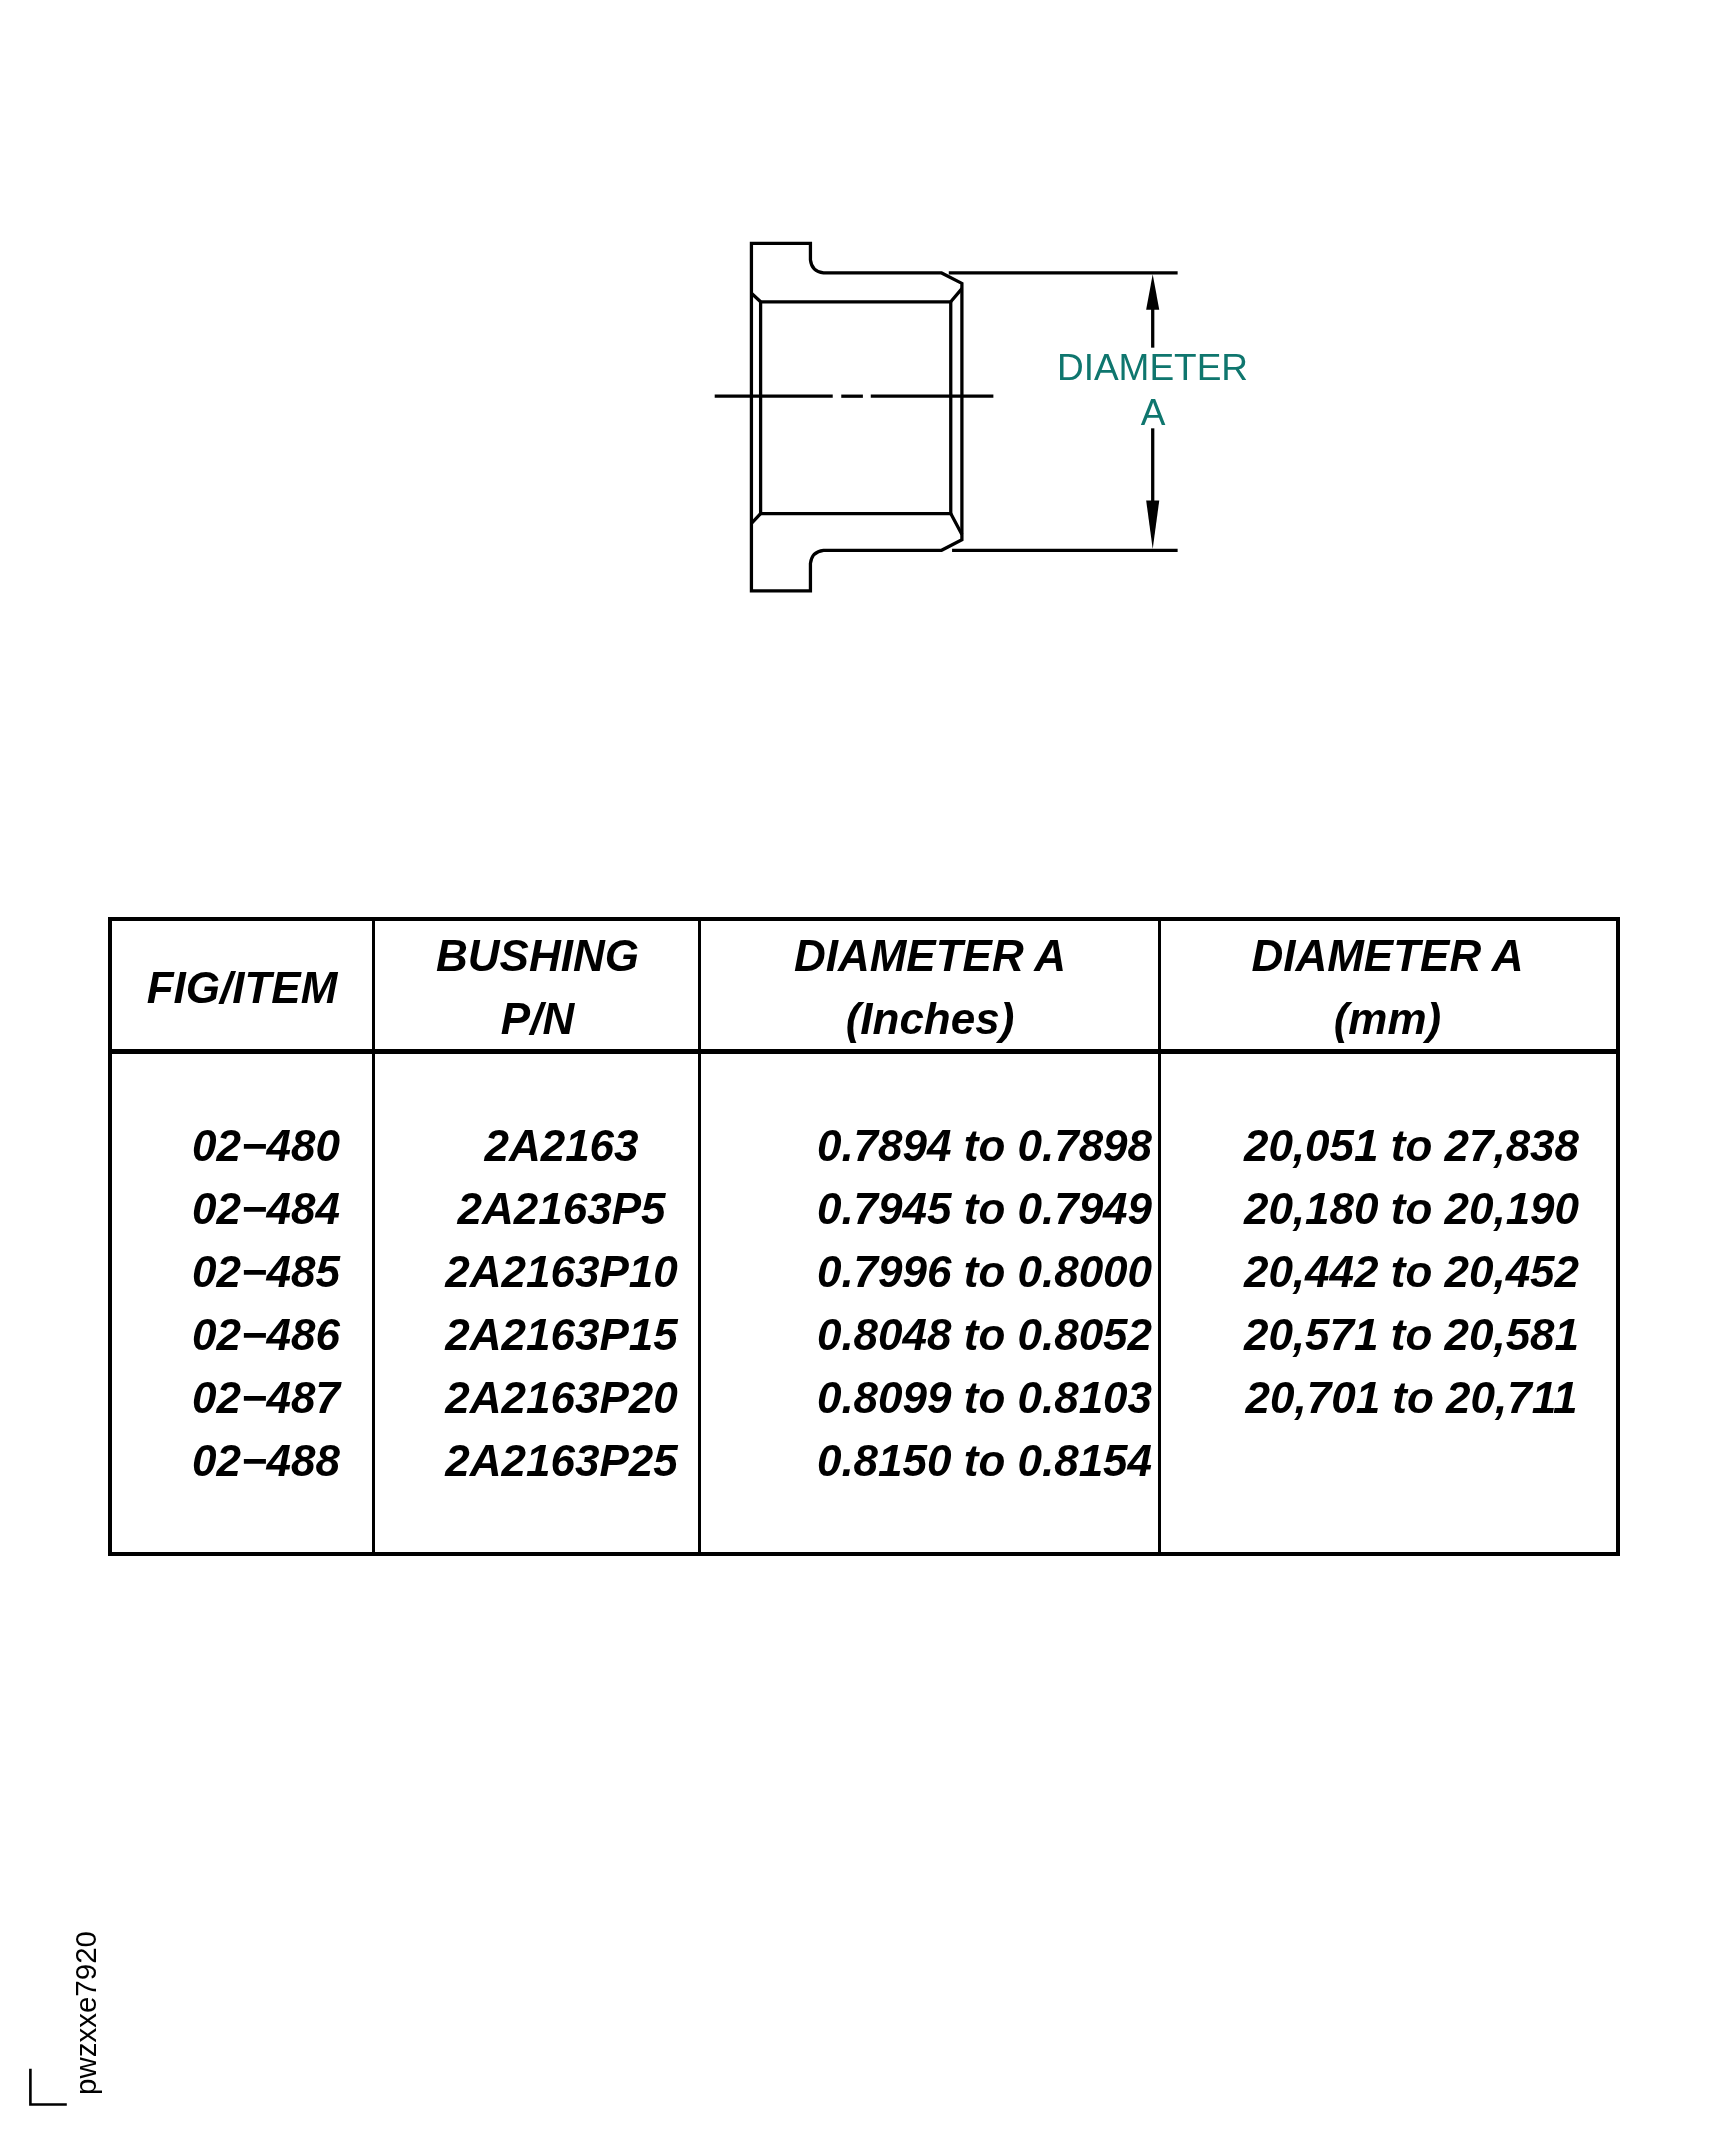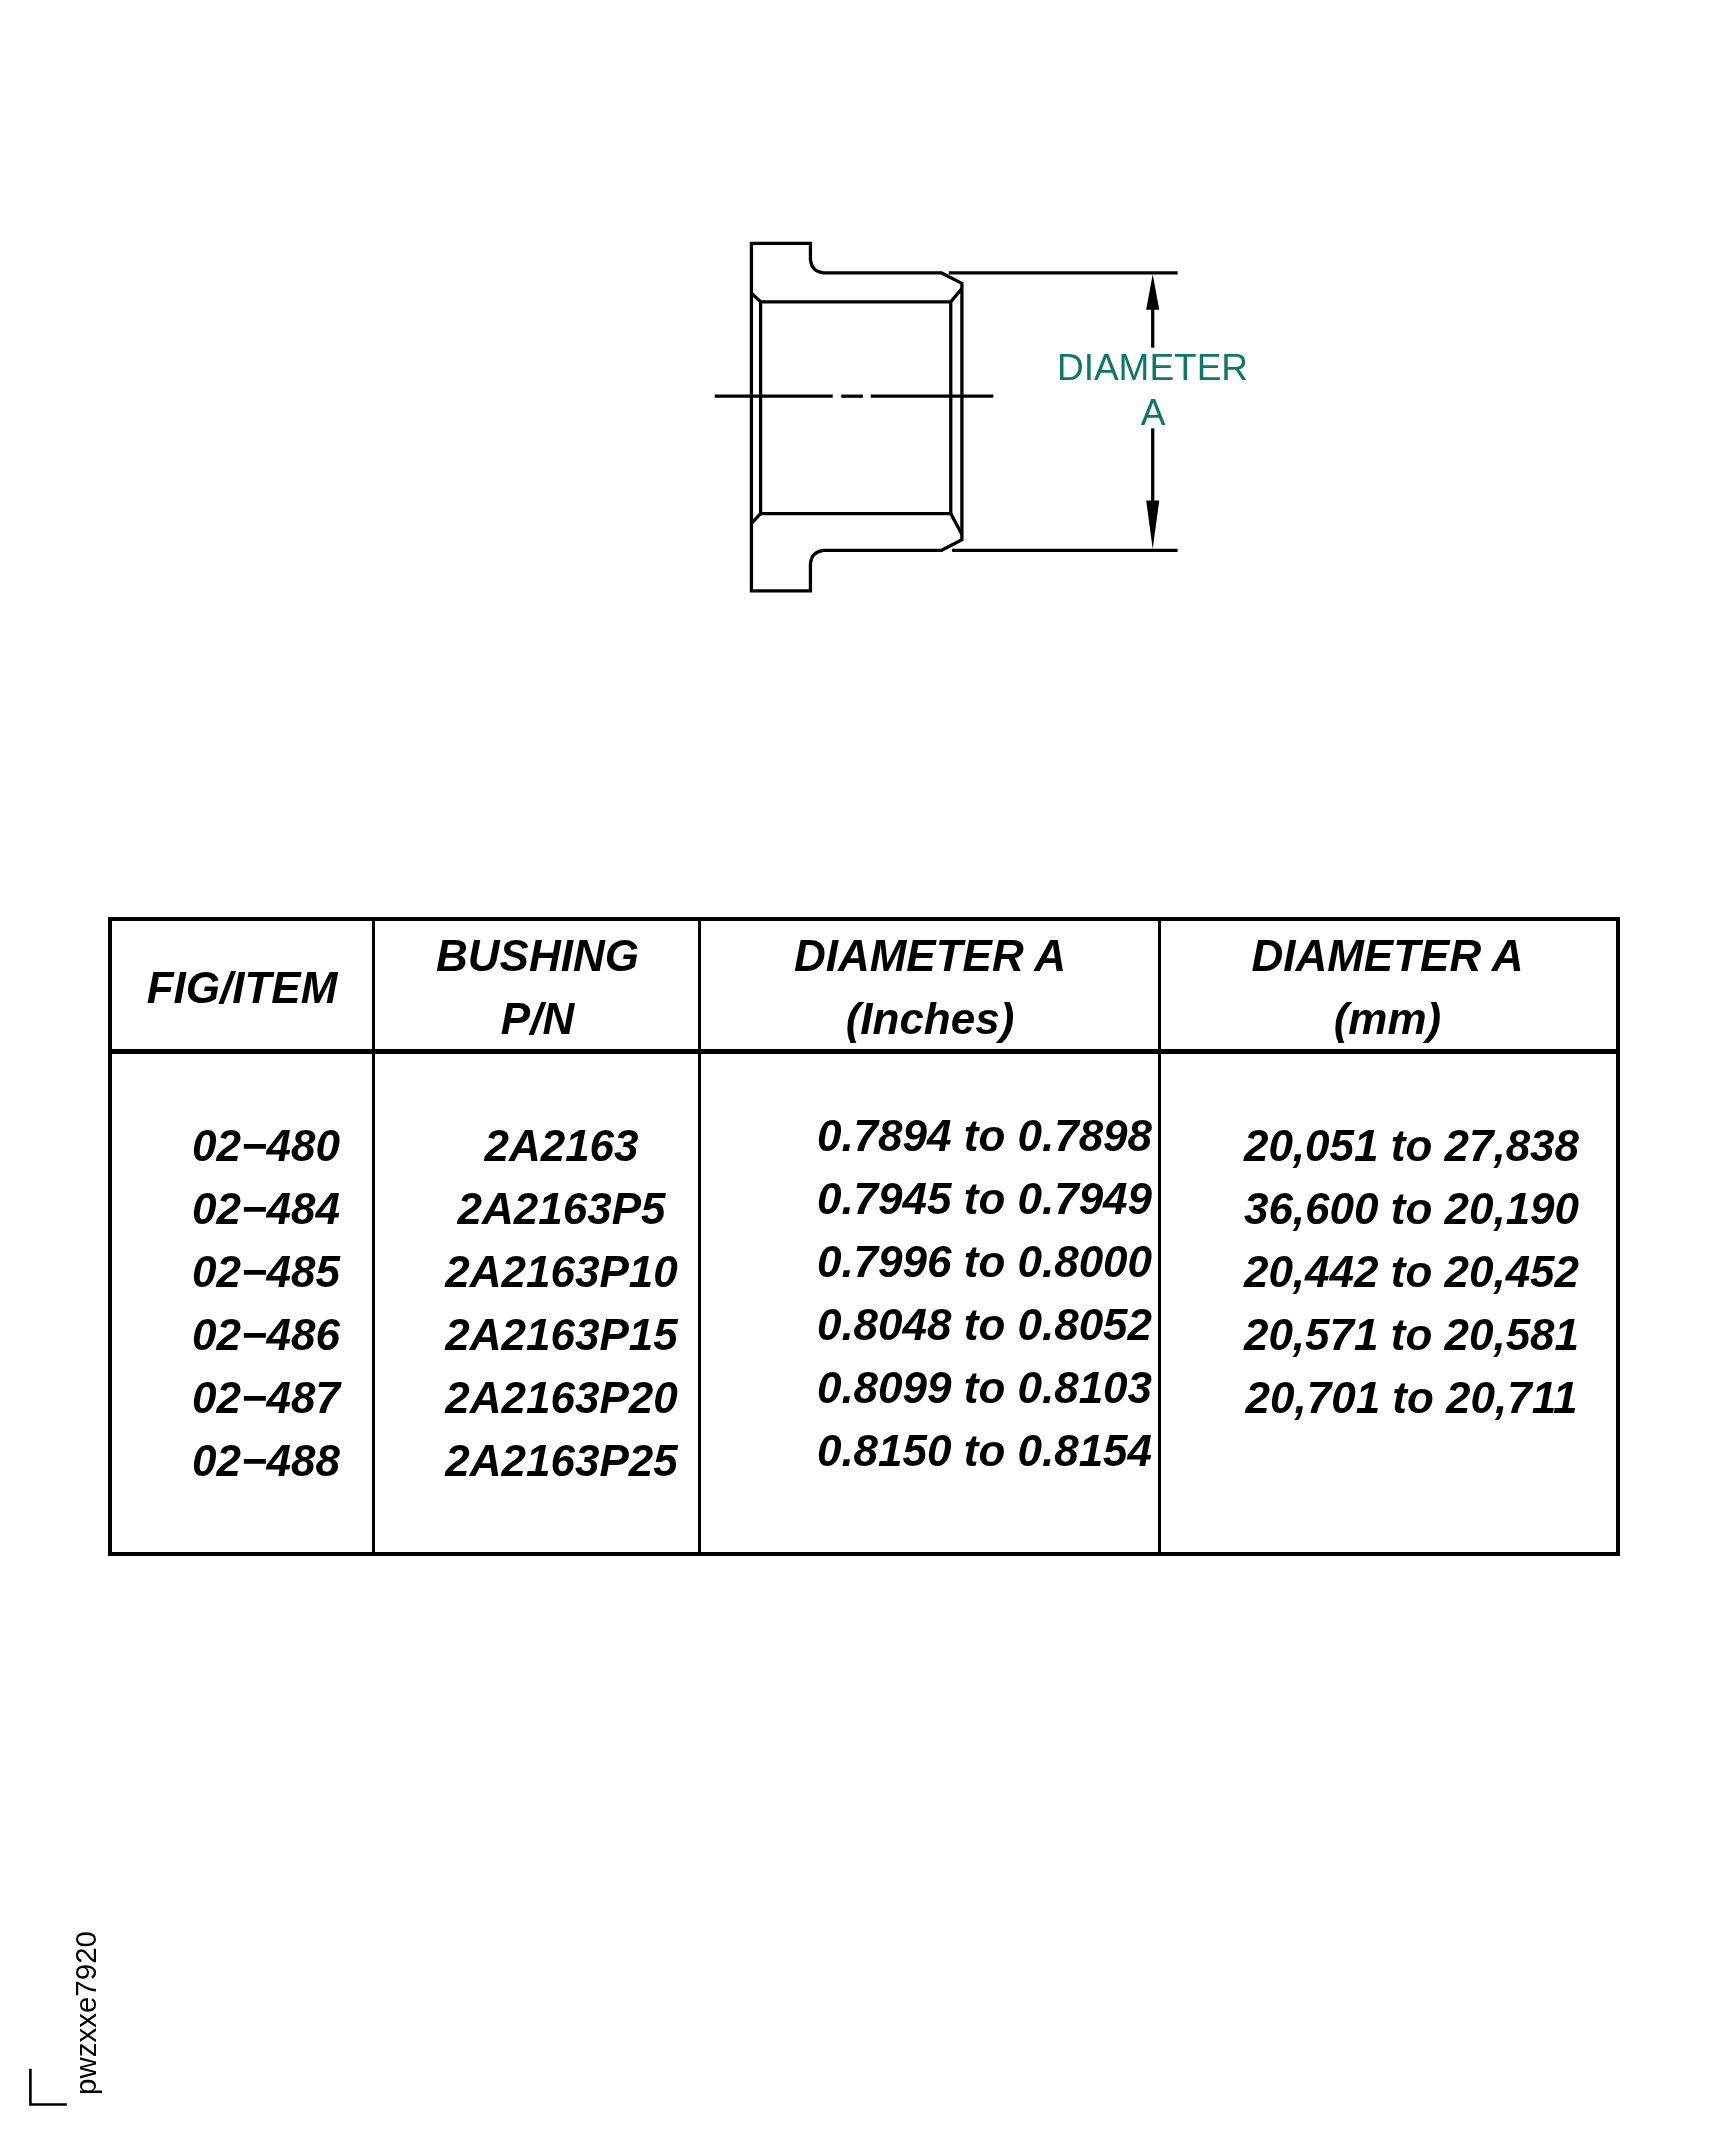--- a/index.html
+++ b/index.html
@@ -88,31 +88,31 @@
     <span class="row">02−488</span>
   </div>
   <div class="cell col-body" style="left:264px;width:323px;top:193px">
     <span class="row">2A2163</span>
     <span class="row">2A2163P5</span>
     <span class="row">2A2163P10</span>
     <span class="row">2A2163P15</span>
     <span class="row">2A2163P20</span>
     <span class="row">2A2163P25</span>
   </div>
-  <div class="cell col-body" style="left:590px;width:517px;top:183px">
+  <div class="cell col-body" style="left:590px;width:517px;top:193px">
     <span class="row">0.7894 to 0.7898</span>
     <span class="row">0.7945 to 0.7949</span>
     <span class="row">0.7996 to 0.8000</span>
     <span class="row">0.8048 to 0.8052</span>
     <span class="row">0.8099 to 0.8103</span>
     <span class="row">0.8150 to 0.8154</span>
   </div>
   <div class="cell col-body" style="left:1049px;width:453px;top:193px">
     <span class="row">20,051 to 27,838</span>
-    <span class="row">36,600 to 20,190</span>
+    <span class="row">20,180 to 20,190</span>
     <span class="row">20,442 to 20,452</span>
     <span class="row">20,571 to 20,581</span>
     <span class="row">20,701 to 20,711</span>
   </div>
 </div>
 
 <svg style="position:absolute;left:0;top:2059px" width="79" height="52" viewBox="0 0 120 80">
   <polyline points="46,15 46,70 102,70" fill="none" stroke="#000" stroke-width="4"></polyline>
 </svg>
 <div id="doc-id">

